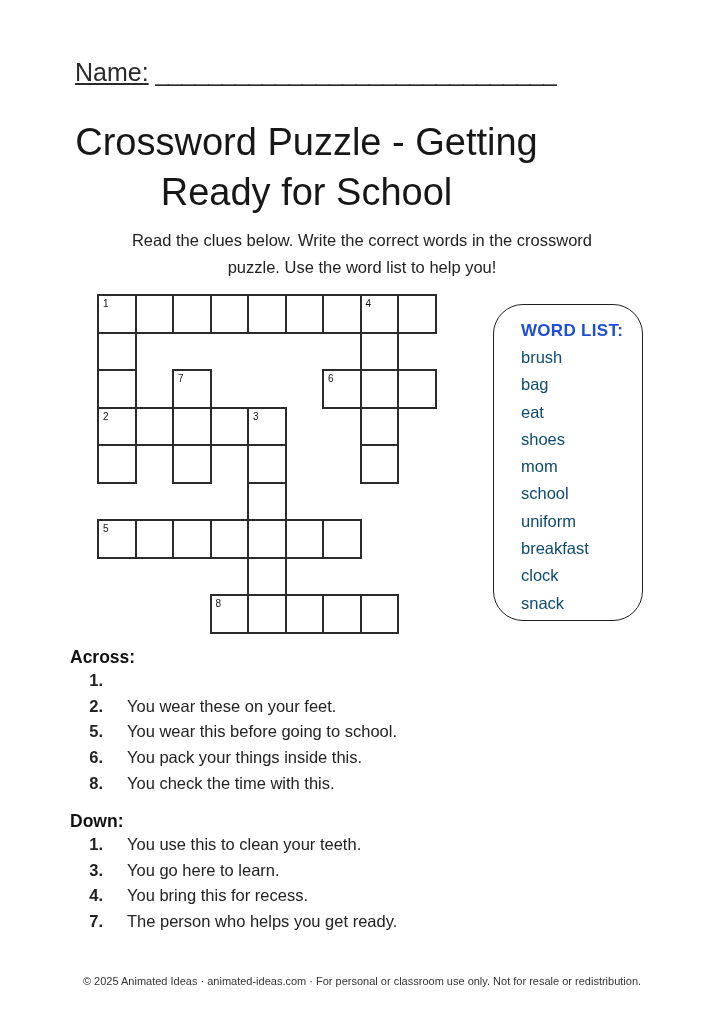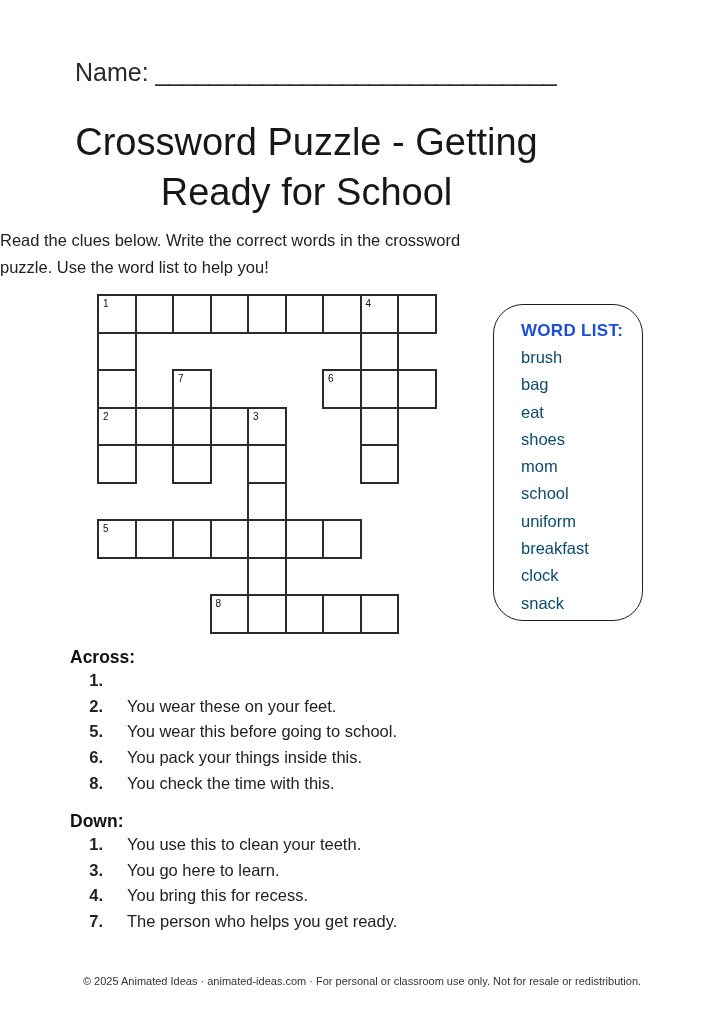--- a/index.html
+++ b/index.html
@@ -2,27 +2,27 @@
 <html><head>
 <meta charset="utf-8">
 <style>
   html,body{margin:0;padding:0;background:#ffffff;}
   .page{
     position:relative;width:724px;height:1024px;background:#ffffff;
     font-family:"Liberation Sans",sans-serif;color:#1f1f1f;overflow:hidden;
   }
   
   .name-row{position:absolute;top:58px;left:75px;display:flex;align-items:baseline;white-space:nowrap;}
-  .name-label{font-size:25px;color:#2a2a2a;}
+  .name-label{font-size:25px;color:#2a2a2a;text-decoration:underline;}
   .name-line{font-size:25px;color:#2a2a2a;margin-left:6px;display:inline-block;max-width:432px;overflow:hidden;letter-spacing:-0.5px;}
   
   .title{position:absolute;top:117px;left:0;width:613px;text-align:center;
     font-size:38px;line-height:50px;color:#171717;}
   
-  .instructions{position:absolute;top:227px;left:0;width:724px;text-align:left;
+  .instructions{position:absolute;top:227px;left:0;width:724px;text-align:center;
     font-size:16.5px;line-height:26.5px;color:#222;}
   
   .grid{position:absolute;left:97px;top:294px;width:340px;height:340px;}
   .cell{position:absolute;width:39.5px;height:39.5px;box-sizing:border-box;
     border:2px solid #2b2b2b;background:#ffffff;}
   .cell-num{position:absolute;top:2px;left:4px;font-size:10px;line-height:11px;color:#111;}
   
   .wordlist{position:absolute;left:493px;top:304px;width:150px;height:317px;box-sizing:border-box;
     border:1.5px solid #1f1f1f;border-radius:30px;background:#fff;}
   .wl-title{position:absolute;left:27px;top:16px;font-size:17px;font-weight:bold;

